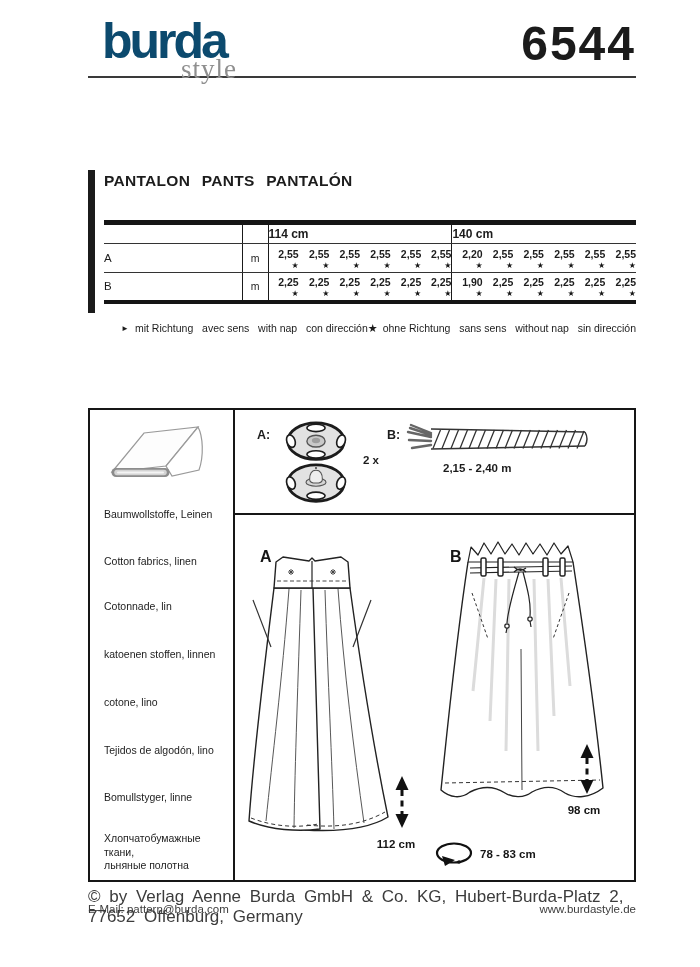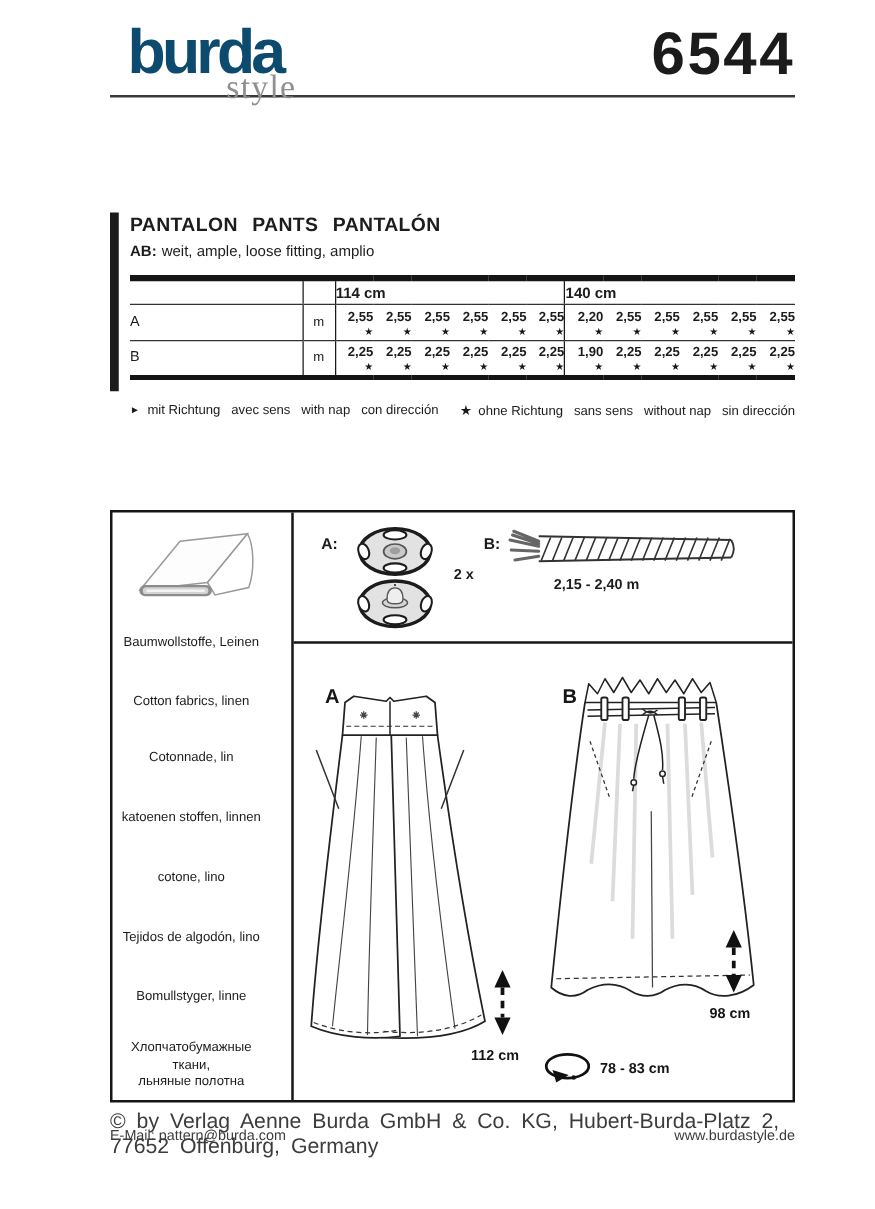--- a/index.html
+++ b/index.html
@@ -36,33 +36,33 @@
   tr.val-row{height:29px;}
   tr.val-row.first td{border-bottom:1px solid #333;}
   td.rowlbl{font-size:11.5px;font-weight:bold;text-align:left;padding-left:4px;vertical-align:top;padding-top:2px;}
   td.unit{font-size:10.5px;text-align:center;vertical-align:top;padding-top:3px;}
   td.vcell{text-align:right;}
   td.vcell .val{font-size:10.5px;font-weight:bold;line-height:13px;padding-top:2px;}
   td.vcell .star{font-size:8px;line-height:9px;color:#161616;}
 
   
   .legend{position:absolute;left:104px;top:322px;width:532px;display:flex;
-          justify-content:space-between;font-size:10.5px;}
+          justify-content:flex-end;font-size:10.5px;}
   .legend .sym-tri{font-size:8px;margin-right:6px;vertical-align:1px;}
   .legend .sym-star{font-size:11px;margin-right:5px;}
   .legend .txt{white-space:pre;}
 
   
   .main-box{position:absolute;left:88px;top:408px;width:548px;height:474px;
             border:2px solid #161616;box-sizing:border-box;}
   .sidebar{position:absolute;left:0;top:0;width:145px;height:100%;
            border-right:2px solid #161616;box-sizing:border-box;}
   .fabric-icon{position:absolute;left:12px;top:10px;}
-  .fabric-item{position:absolute;left:0;width:126px;font-size:10.5px;line-height:1.3;
-               white-space:pre-line;text-align:center;}
+  .fabric-item{position:absolute;left:14px;width:126px;font-size:10.5px;line-height:1.3;
+               white-space:pre-line;}
   .f0{top:98px}.f1{top:145px}.f2{top:190px}.f3{top:238px}
   .f4{top:286px}.f5{top:334px}.f6{top:381px}.f7{top:422px}
 
   .notions{position:absolute;left:145px;top:0;right:0;height:105px;
            border-bottom:2px solid #161616;box-sizing:border-box;}
   .notion-label{position:absolute;font-size:12.5px;font-weight:bold;}
   .nl-a{left:22px;top:18px;}
   .nl-b{left:152px;top:18px;}
   .snaps-svg{position:absolute;left:40px;top:5px;}
   .notion-qty{position:absolute;left:128px;top:44px;font-size:11.5px;font-weight:bold;}
@@ -85,23 +85,20 @@
 
 <div class="page">
 
   <div class="logo-main">burda</div>
   <div class="header-rule"></div>
   <div class="logo-sub">style</div>
   <div class="pattern-number">6544</div>
 
   <div class="title-bar"></div>
   <div class="page-title">PANTALON PANTS PANTALÓN</div>
-  <div class="page-subtitle">
-    <span class="ab">AB:</span><span>weit, ample, loose fitting, amplio</span>
-  </div>
 
   <table class="yardage">
     <colgroup>
       <col style="width:138px">
         <col style="width:26px">
       <col span="12">
     </colgroup>
     <tbody>
         <tr class="group-row">
       <th></th>

